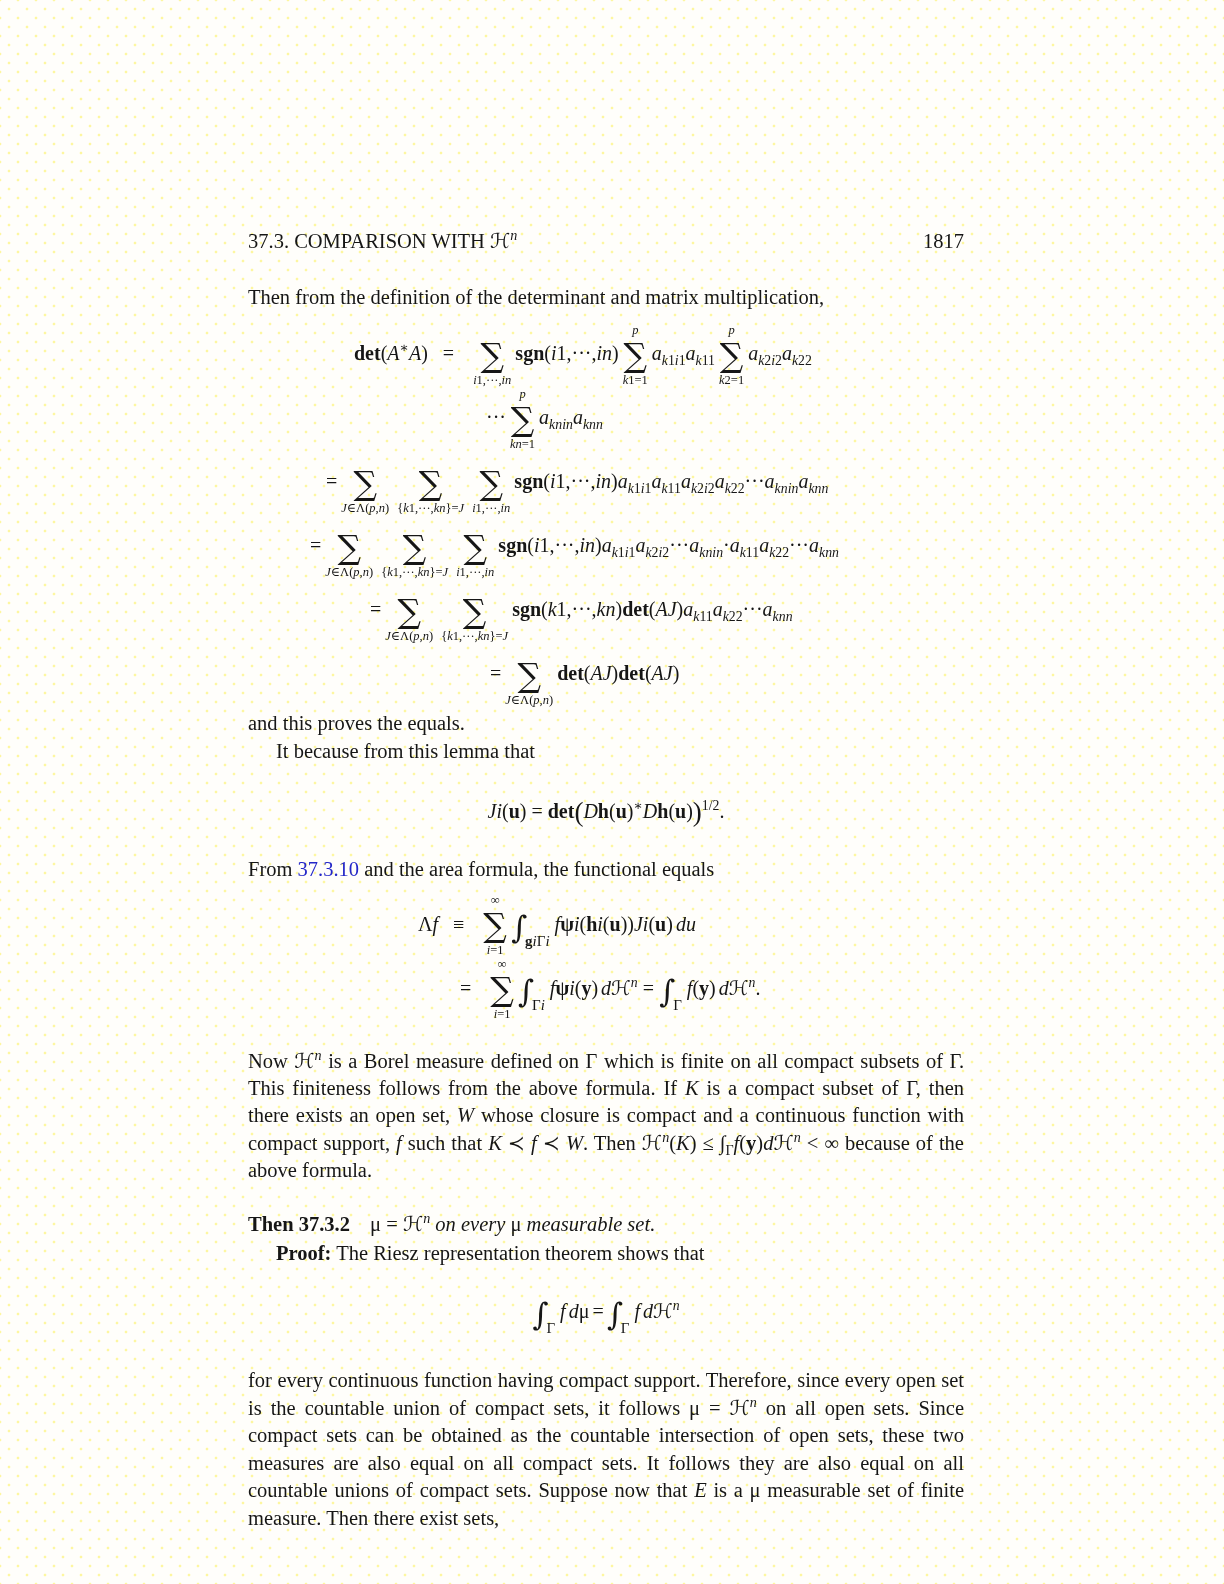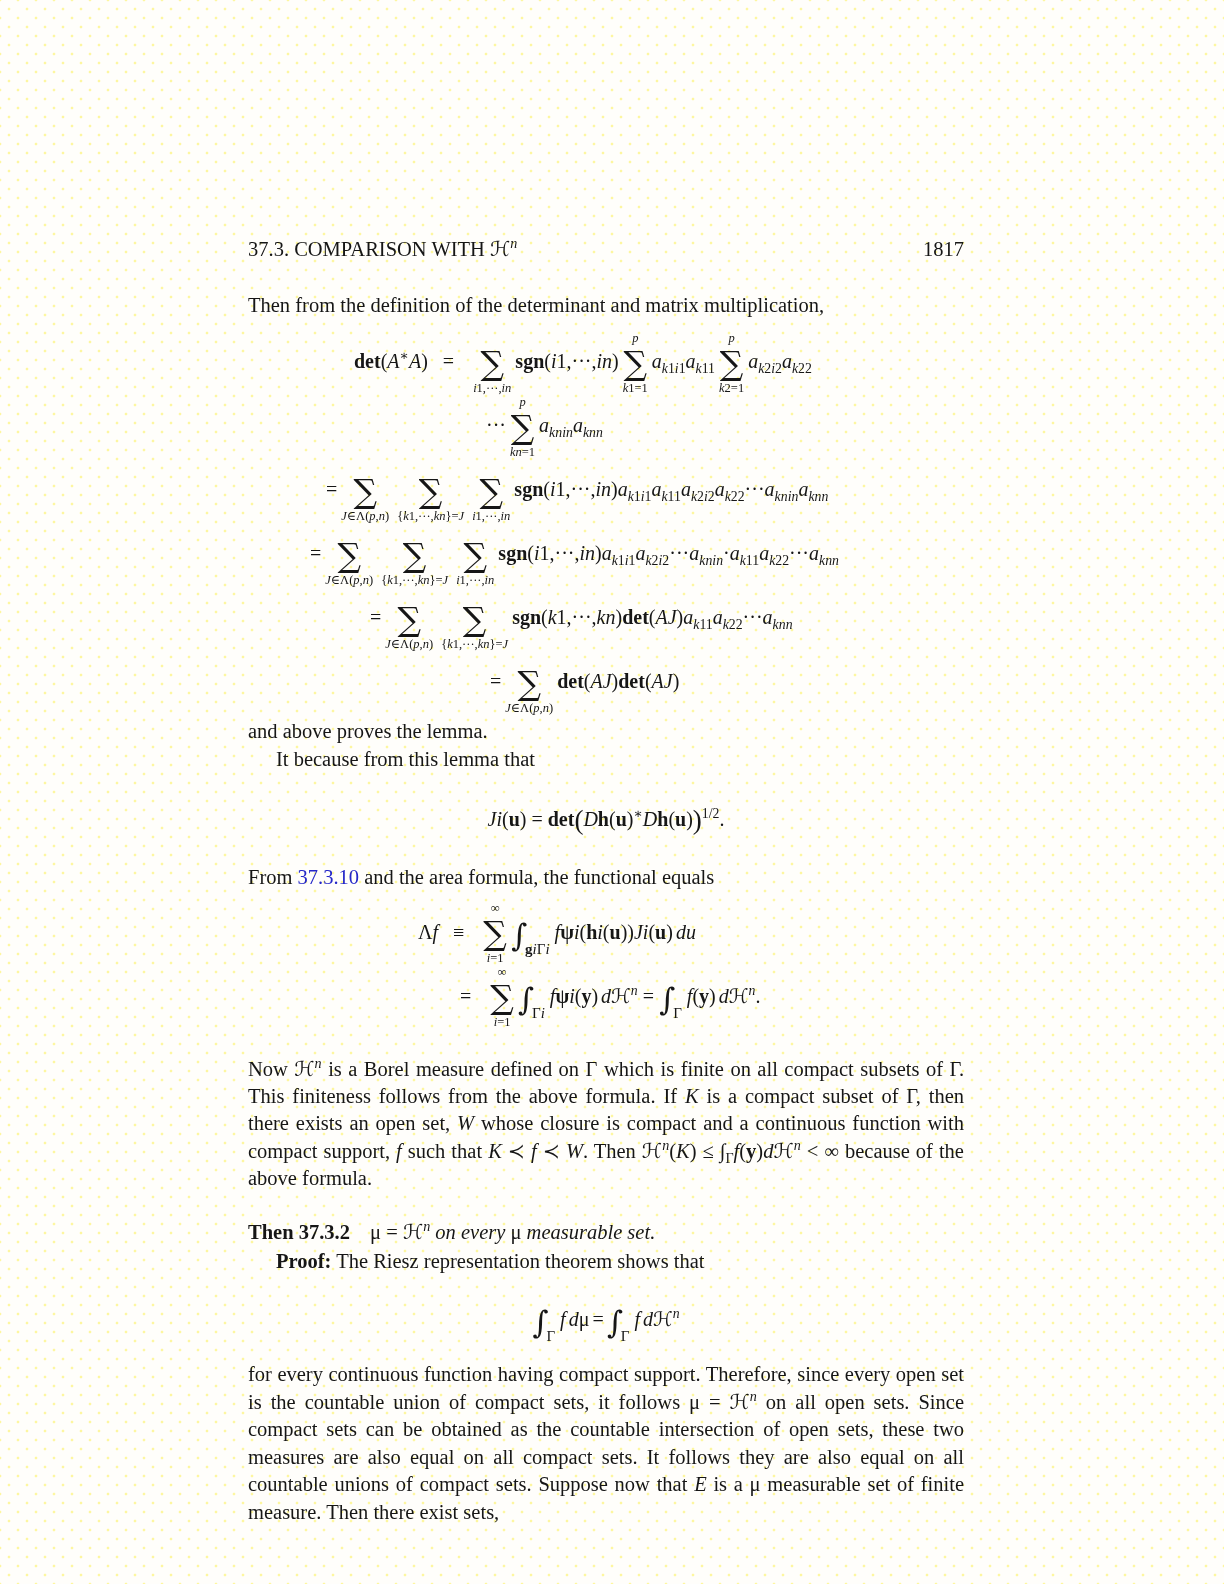--- a/index.html
+++ b/index.html
@@ -7,33 +7,33 @@
     position:relative;width:1224px;height:1584px;overflow:hidden;
     background-color:#fffefb;
     background-image:
       radial-gradient(rgba(252,240,86,.55) 1.1px, transparent 1.7px),
       radial-gradient(rgba(252,240,86,.55) 1.1px, transparent 1.7px);
     background-size:18px 18px;
     background-position:0 0, 9px 9px;
     font-family:"Liberation Serif","DejaVu Serif",serif;
     color:#161616;
   }
-  .content{position:absolute;left:248px;top:16px;width:716px;padding-top:221px;}
+  .content{position:absolute;left:248px;top:8px;width:716px;padding-top:221px;}
   .hdr{display:flex;justify-content:space-between;font-size:20.5px;line-height:24px;}
   .p{margin:0;font-size:20.5px;line-height:27.4px;text-align:justify;}
   .indent{text-indent:28px;}
   .intro{margin-top:31px;}
   .proves{margin-top:5px;}
   .jac{margin:14px 0 12px;text-align:center;height:52px;line-height:52px;}
   .fromref{margin-top:13px;}
   .borel{margin-top:28px;}
   .lemma{margin-top:26px;}
   .proof{margin-top:2px;}
   .riesz{margin:12px 0 10px;text-align:center;height:66px;line-height:66px;}
-  .final{margin-top:10px;}
+  .final{margin-top:24px;}
 
   .eqrow{font-size:20px;white-space:nowrap;height:64px;line-height:64px;}
   .r1{margin-top:10px;margin-left:106px;}
   .r2{margin-left:238px;}
   .r3{margin-left:78px;}
   .r4{margin-left:62px;}
   .r5{margin-left:122px;}
   .r6{margin-left:242px;}
   .r7{margin-top:8px;margin-left:170px;}
   .r8{margin-left:212px;}
@@ -124,21 +124,21 @@
           <span class="lim top"></span>
           <span class="opsym">∑</span>
           <span class="lim bot">{<i>k</i><sub></sub>1,···,<i>k</i><sub></sub><i>n</i>}=<i>J</i></span>
         </span><span class="mr">sgn</span>(<i>k</i><sub></sub>1,···,<i>k</i><sub></sub><i>n</i>)<span class="mr">det</span>(<i>A</i><sub></sub><i>J</i>)<i>a</i><sub><i>k</i><sub></sub>11</sub><i>a</i><sub><i>k</i><sub></sub>22</sub>···<i>a</i><sub><i>k</i><sub></sub><i>n</i><i>n</i></sub></div>
     <div class="eqrow r6">=<span class="bigop">
           <span class="lim top"></span>
           <span class="opsym">∑</span>
           <span class="lim bot"><i>J</i>∈Λ(<i>p</i>,<i>n</i>)</span>
         </span><span class="mr">det</span>(<i>A</i><sub></sub><i>J</i>)<span class="mr">det</span>(<i>A</i><sub></sub><i>J</i>)</div>
 
-    <p class="p proves">and above proves the lemma.</p>
+    <p class="p proves">and this proves the equals.</p>
     <p class="p indent">It because from this lemma that</p>
 
     <div class="eqrow jac"><i>J</i><sub></sub><i>i</i>(<span class="mb">u</span>) = <span class="mr">det</span><span class="bp">(</span><i>D</i><span class="mb">h</span>(<span class="mb">u</span>)<sup>∗</sup><i>D</i><span class="mb">h</span>(<span class="mb">u</span>)<span class="bp">)</span><sup>1/2</sup>.</div>
 
     <p class="p fromref">From <a class="xlink">37.3.10</a> and the area formula, the functional equals</p>
 
     <div class="eqrow r7">Λ<i>f</i><span class="qsp"></span>≡<span class="qsp"></span><span class="bigop">
           <span class="lim top">∞</span>
           <span class="opsym">∑</span>
           <span class="lim bot"><i>i</i>=1</span>

